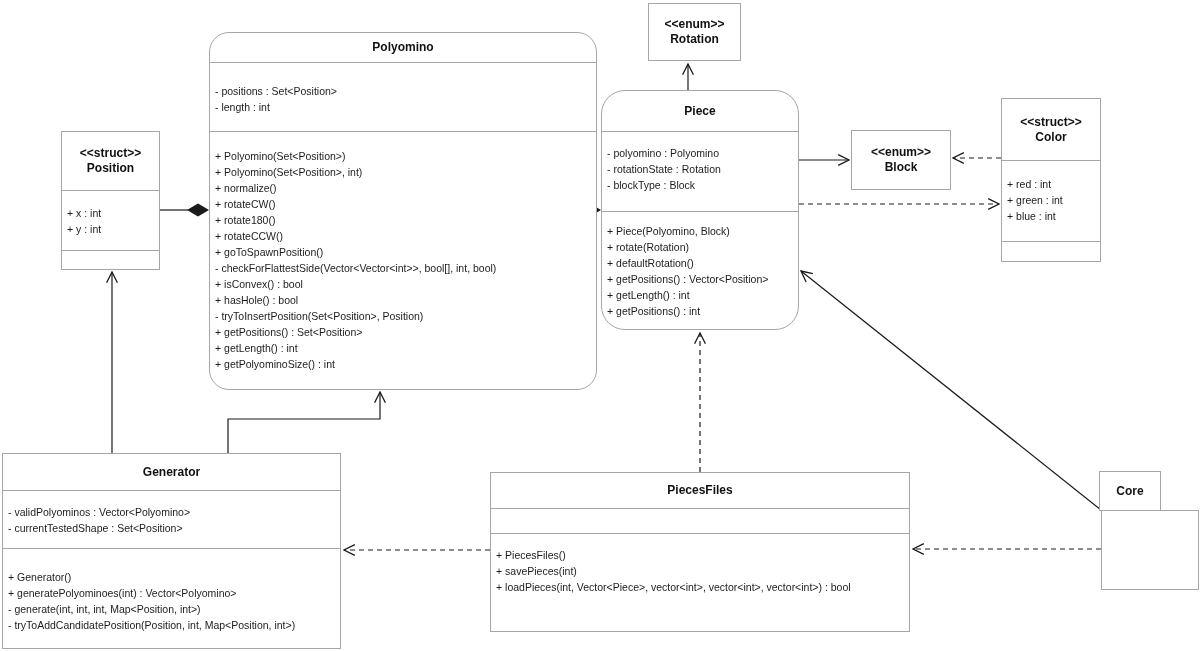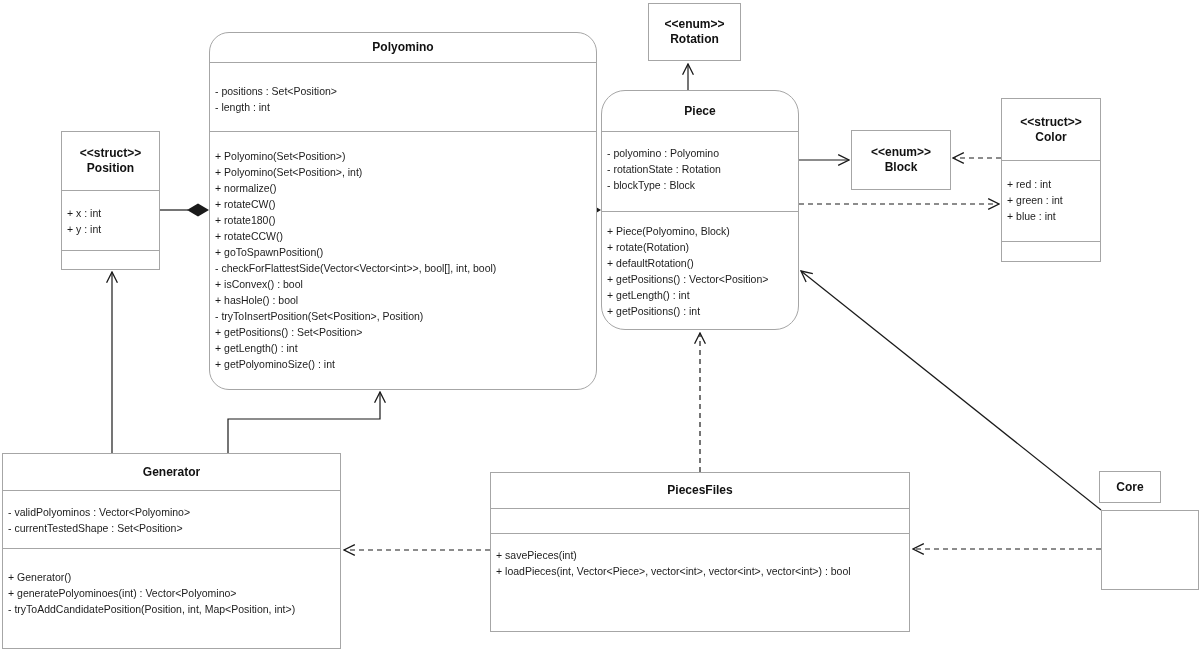--- a/index.html
+++ b/index.html
@@ -147,33 +147,35 @@
     <div class="uml-title" style="height:37px;">
       <span>Generator</span>
     </div>
     <div class="compartment" style="height:57px;padding-top:13px;">
         <div class="member">- validPolyominos : Vector&lt;Polyomino&gt;</div>
         <div class="member">- currentTestedShape : Set&lt;Position&gt;</div>
       </div>
     <div class="compartment grow" style="padding-top:20px;">
         <div class="member">+ Generator()</div>
         <div class="member">+ generatePolyominoes(int) : Vector&lt;Polyomino&gt;</div>
+        <div class="member">- generate(int, int, int, Map&lt;Position, int&gt;)</div>
         <div class="member">- tryToAddCandidatePosition(Position, int, Map&lt;Position, int&gt;)</div>
       </div>
   </div>
 
   <div class="uml-class" style="left:490px;top:472px;width:420px;height:160px;">
     <div class="uml-title" style="height:36px;">
       <span>PiecesFiles</span>
     </div>
     <div class="compartment" style="height:24px;"></div>
     <div class="compartment grow" style="padding-top:13px;">
+        <div class="member">+ PiecesFiles()</div>
         <div class="member">+ savePieces(int)</div>
         <div class="member">+ loadPieces(int, Vector&lt;Piece&gt;, vector&lt;int&gt;, vector&lt;int&gt;, vector&lt;int&gt;) : bool</div>
       </div>
   </div>
 
-  <div class="pkg-tab" style="left:1099px;top:471px;width:62px;height:32px;">
+  <div class="pkg-tab" style="left:1099px;top:471px;width:62px;height:40px;">
     <span>Core</span>
   </div>
   <div class="pkg-body" style="left:1101px;top:510px;width:98px;height:80px;"></div>
 
 </div>
 
 </body></html>

